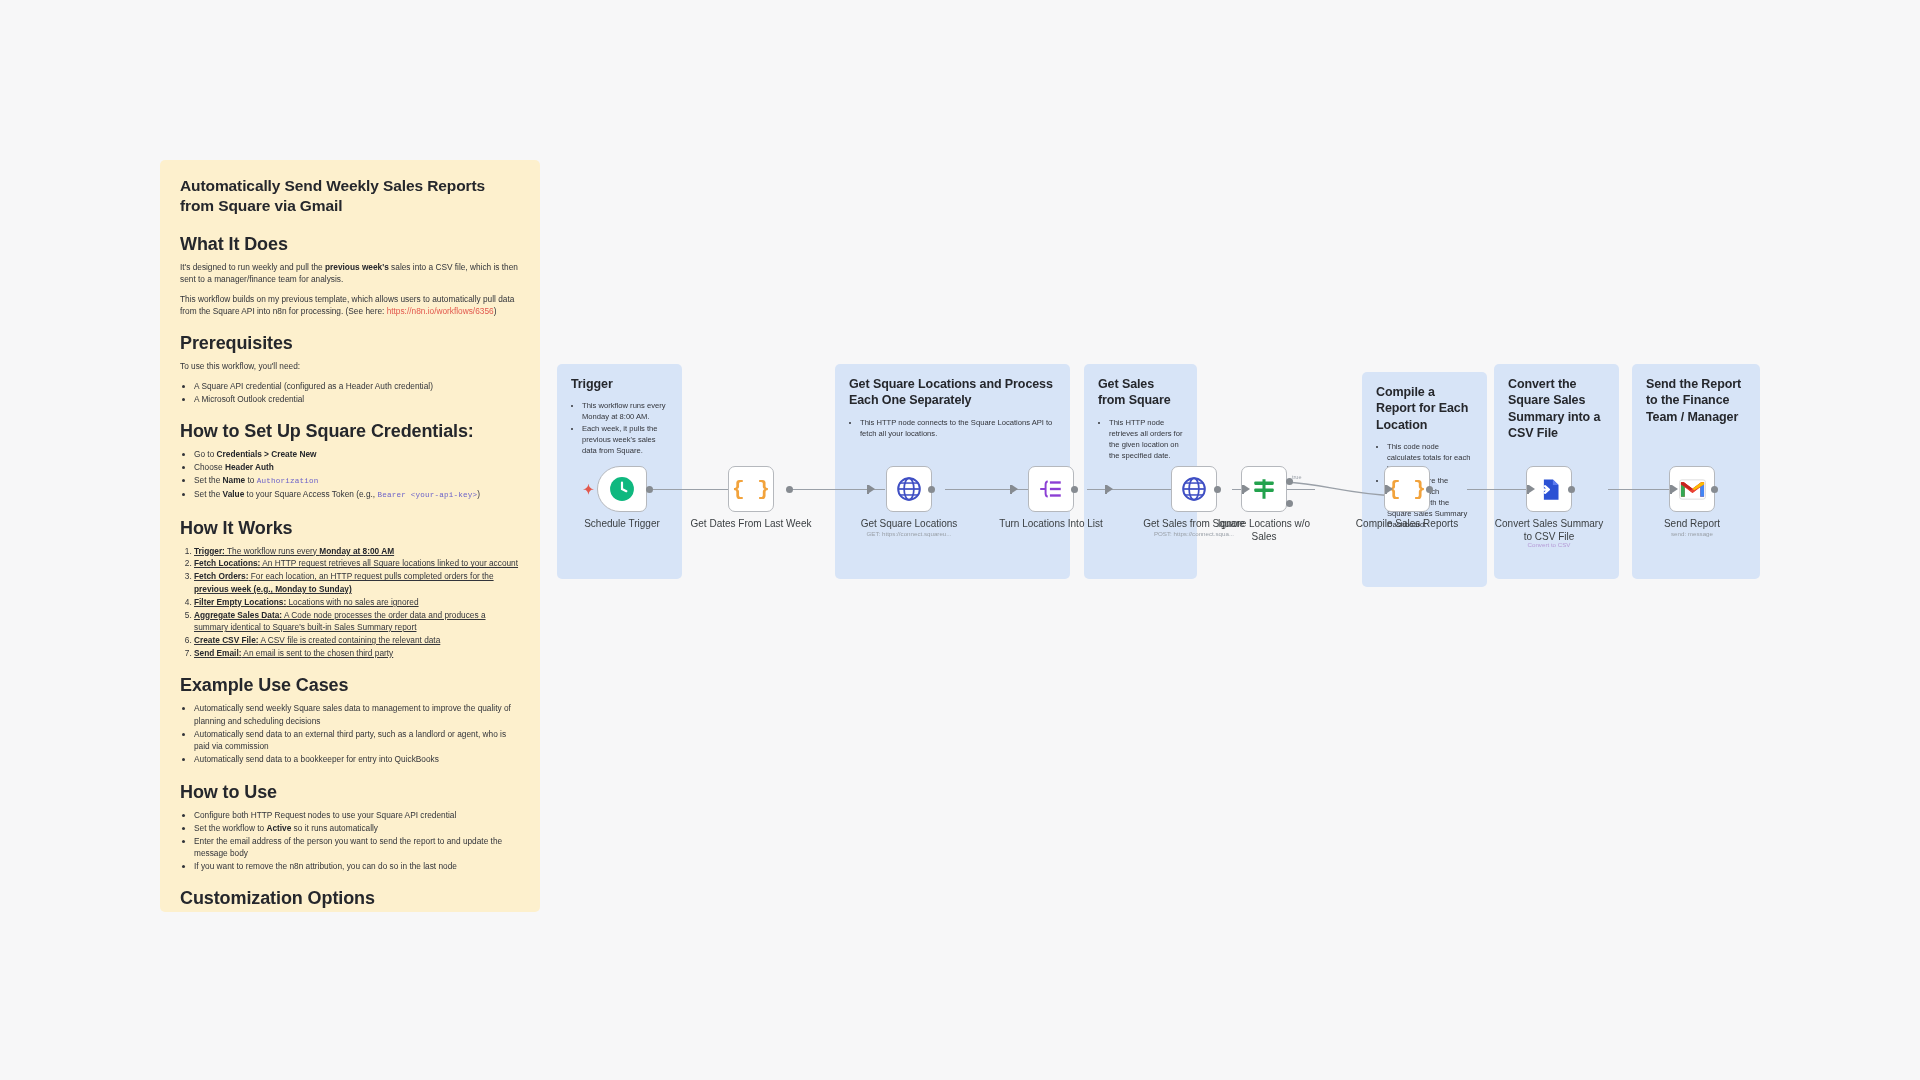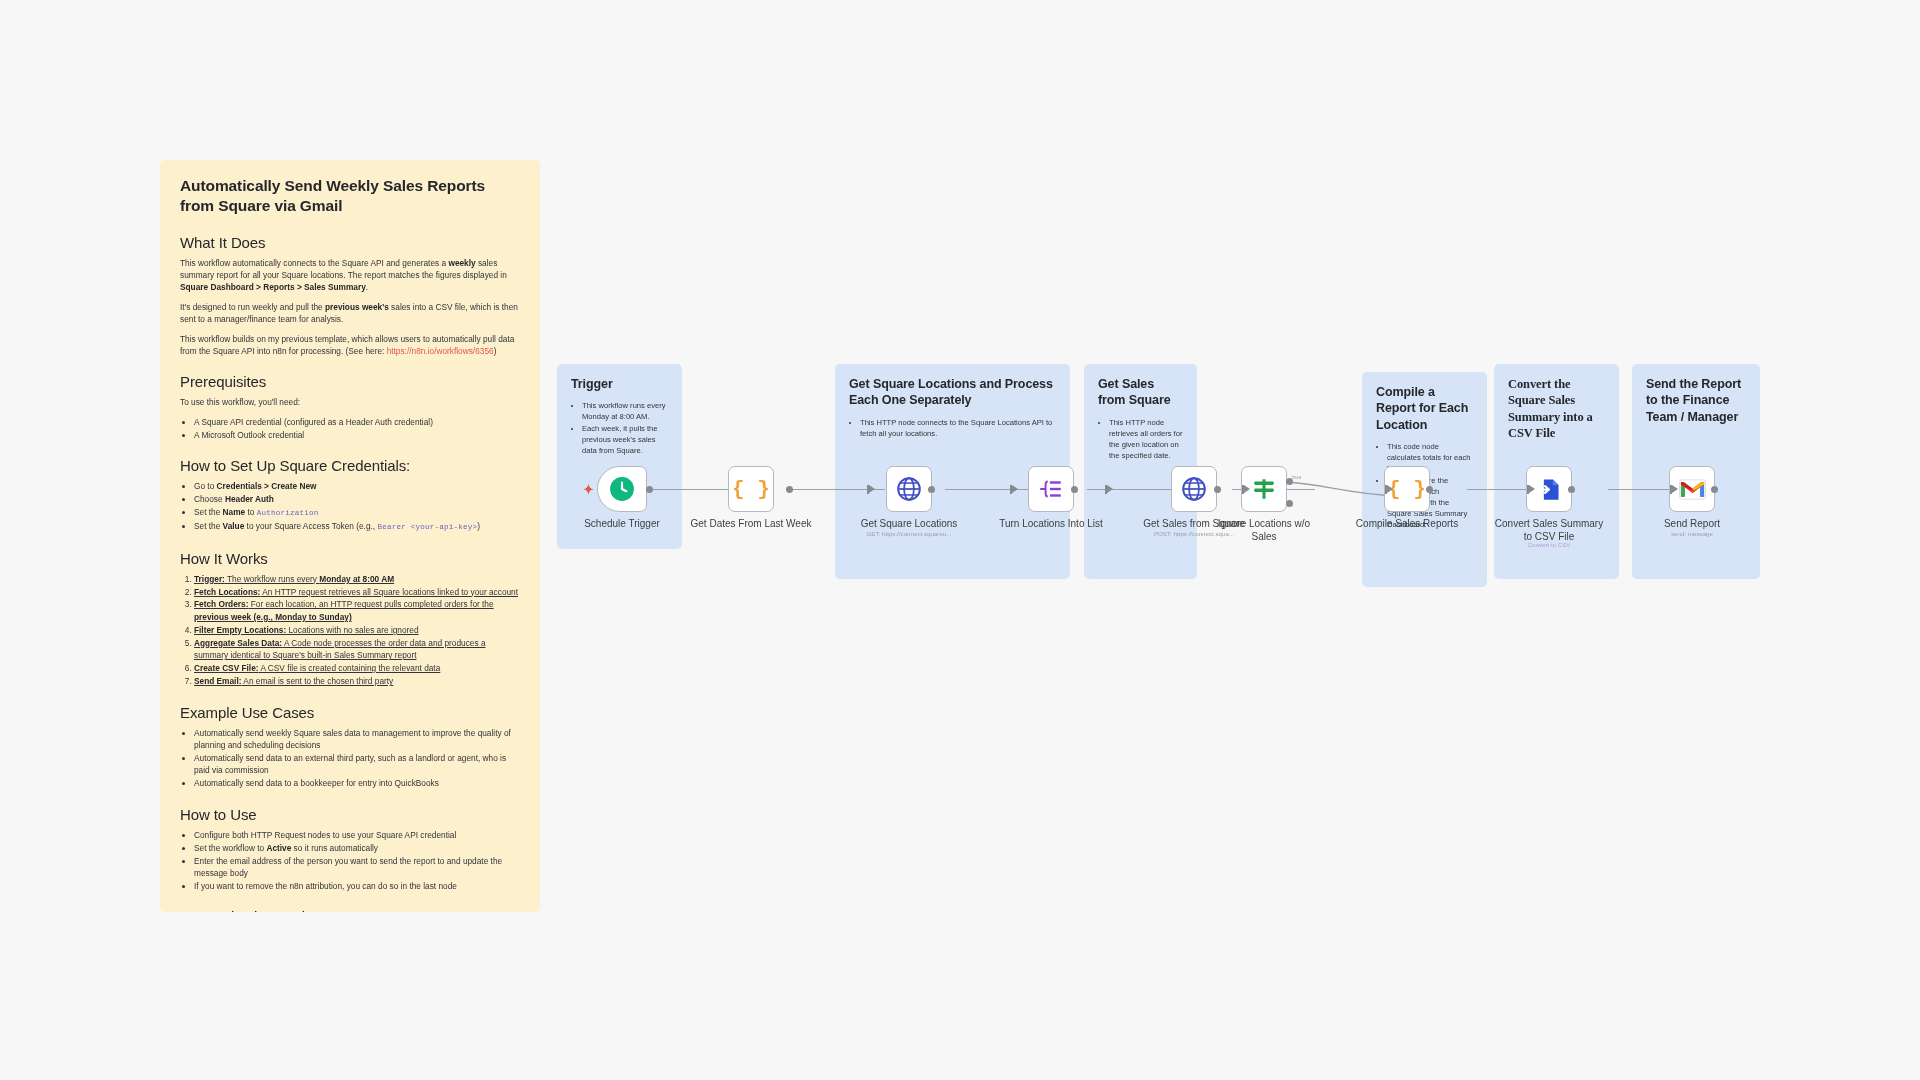--- a/index.html
+++ b/index.html
@@ -20,21 +20,21 @@
     border-radius: 5px;
     padding: 16px 20px 2px 20px;
     color: #25272c;
     overflow: hidden;
   }
   .sticky h1 {
     font-size: 15.5px; line-height: 1.32; font-weight: 700;
     margin-bottom: 17px; letter-spacing: -0.1px;
   }
   .sticky h2 {
-    font-size: 15px; font-weight: 400; margin: 16px 0 6px 0;
+    font-size: 18px; font-weight: 700; margin: 16px 0 6px 0;
     letter-spacing: -0.1px;
   }
   .sticky p {
     font-size: 8.3px; line-height: 1.45; margin: 0 0 8px 0; color: #32343a;
   }
   .sticky ul, .sticky ol { margin: 0 0 6px 14px; padding: 0; }
   .sticky li {
     font-size: 8.3px; line-height: 1.5; color: #32343a; margin-bottom: 0.5px;
   }
   .sticky ul li { list-style: disc; }
@@ -117,21 +117,20 @@
 </style>
 </head>
 <body>
 
 <div id="canvas">
 
   <div class="sticky">
     <h1>Automatically Send Weekly Sales Reports from Square via Gmail</h1>
 
     <h2>What It Does</h2>
-    <p>This workflow automatically connects to the Square API and generates a <b>weekly</b> sales summary report for all your Square locations. The report matches the figures displayed in <b>Square Dashboard &gt; Reports &gt; Sales Summary</b>.</p>
     <p>It's designed to run weekly and pull the <b>previous week's</b> sales into a CSV file, which is then sent to a manager/finance team for analysis.</p>
     <p>This workflow builds on my previous template, which allows users to automatically pull data from the Square API into n8n for processing. (See here: <a href="#">https://n8n.io/workflows/6356</a>)</p>
 
     <h2>Prerequisites</h2>
     <p>To use this workflow, you'll need:</p>
     <ul>
       <li>A Square API credential (configured as a Header Auth credential)</li>
       <li>A Microsoft Outlook credential</li>
     </ul>
 
@@ -166,21 +165,21 @@
       <li>Configure both HTTP Request nodes to use your Square API credential</li>
       <li>Set the workflow to <b>Active</b> so it runs automatically</li>
       <li>Enter the email address of the person you want to send the report to and update the message body</li>
       <li>If you want to remove the n8n attribution, you can do so in the last node</li>
     </ul>
 
     <h2>Customization Options</h2>
 
   </div>
 
-  <div class="grp" style="left:557px; top:364px; width:125px; height:185px;">
+  <div class="grp" style="left:557px; top:364px; width:125px; height:215px;">
     <h3>Trigger</h3>
     <ul>
       <li>This workflow runs every Monday at 8:00 AM.</li>
       <li>Each week, it pulls the previous week's sales data from Square.</li>
     </ul>
   </div>
 
   <div class="grp" style="left:835px; top:364px; width:235px; height:215px;">
     <h3>Get Square Locations and Process Each One Separately</h3>
     <ul>
@@ -196,21 +195,21 @@
   </div>
 
   <div class="grp" style="left:1362px; top:364px; width:125px; height:215px;margin-top:8px;">
     <h3>Compile a Report for Each Location</h3>
     <ul>
       <li>This code node calculates totals for each location.</li>
       <li>Please ensure the numbers match EXACTLY with the Square Sales Summary Dashboard.</li>
     </ul>
   </div>
 
-  <div class="grp" style="left:1494px; top:364px; width:125px; height:215px;font-family:Liberation Serif, serif;">
+  <div class="grp" style="left:1494px; top:364px; width:125px; height:215px;">
     <h3>Convert the Square Sales Summary into a CSV File</h3>
   </div>
 
   <div class="grp" style="left:1632px; top:364px; width:128px; height:215px;">
     <h3>Send the Report to the Finance Team / Manager</h3>
   </div>
 
   <div class="wire" style="left:650px; top:489px; width:85px;"></div>
   <div class="wire" style="left:790px; top:489px; width:95px;"></div>
   <div class="wire" style="left:945px; top:489px; width:87px;"></div>

